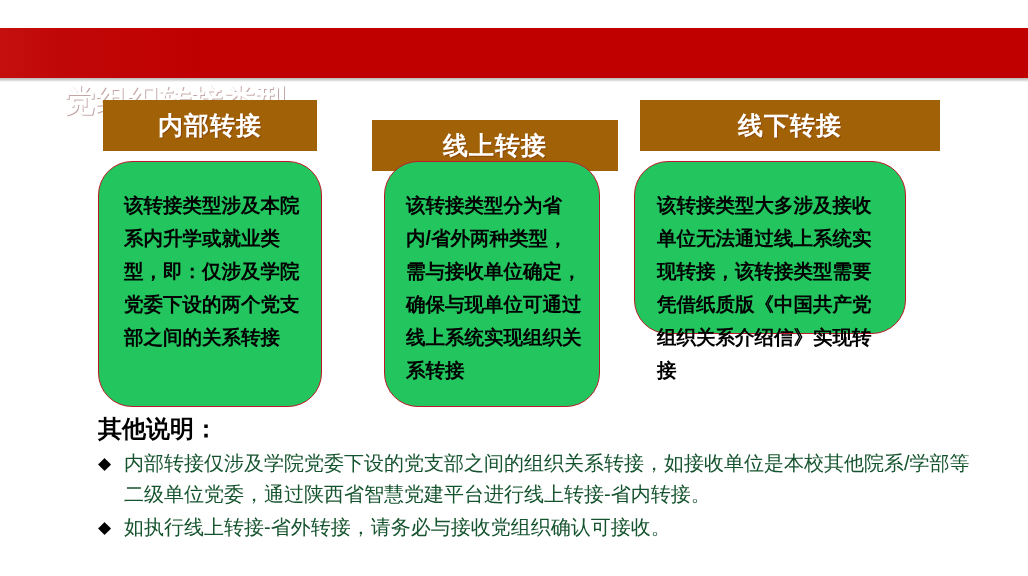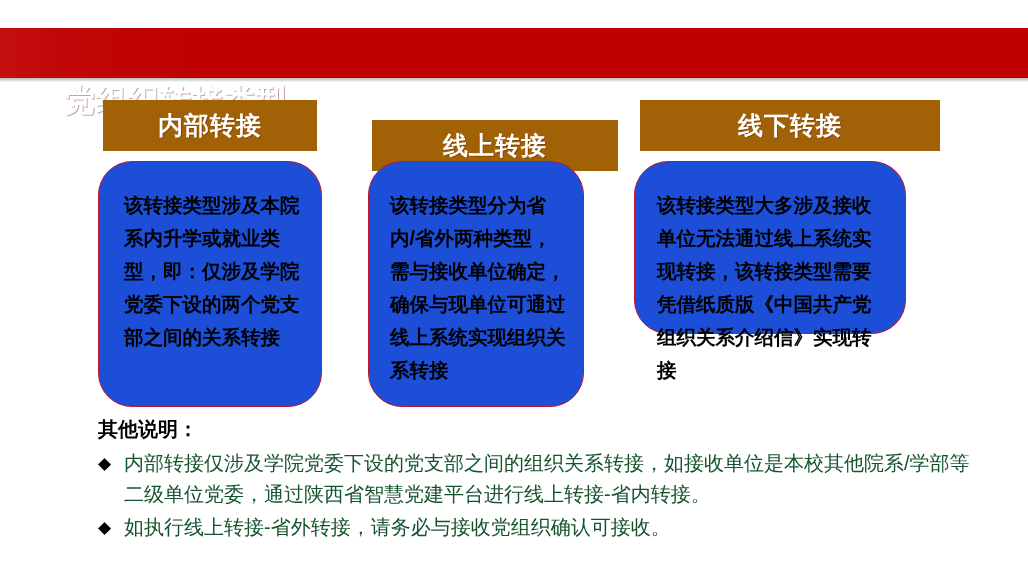--- a/index.html
+++ b/index.html
@@ -71,24 +71,24 @@
   #chip-0 { left: 103px; top: 100px; width: 214px; }
   #chip-1 { left: 372px; top: 108px; width: 246px; margin-top: 12px; }
   #chip-2 { left: 640px; top: 100px; width: 300px; align-items: center; }
 
   
   .card {
     position: absolute;
     box-sizing: border-box;
     border: 1.6px solid #c0182b;
     border-radius: 34px;
-    background: #1d4ed8;
+    background: #22c55e;
   }
   #card-0 { left: 98px;  top: 161px; width: 224px; height: 246px; }
-  #card-1 { left: 368px; top: 161px; width: 216px; height: 246px; }
+  #card-1 { left: 384px; top: 161px; width: 216px; height: 246px; }
   #card-2 { left: 634px; top: 161px; width: 272px; height: 173px; }
 
   .card-text {
     position: absolute;
     font-size: 19.5px;
     font-weight: bold;
     color: #000000;
     line-height: 33px;
     letter-spacing: 0px;
   }
@@ -97,21 +97,21 @@
   #card-2 .card-text { left: 22px; top: 27px; width: 232px; }
 
   
   .notes {
     position: absolute;
     left: 98px;
     top: 414px;
     width: 880px;
   }
   .notes-title {
-    font-size: 20px;
+    font-size: 24px;
     font-weight: bold;
     color: #000000;
     line-height: 30px;
     margin-bottom: 4px;
   }
   .note-item {
     display: flex;
     align-items: flex-start;
     margin-bottom: 2px;
   }

